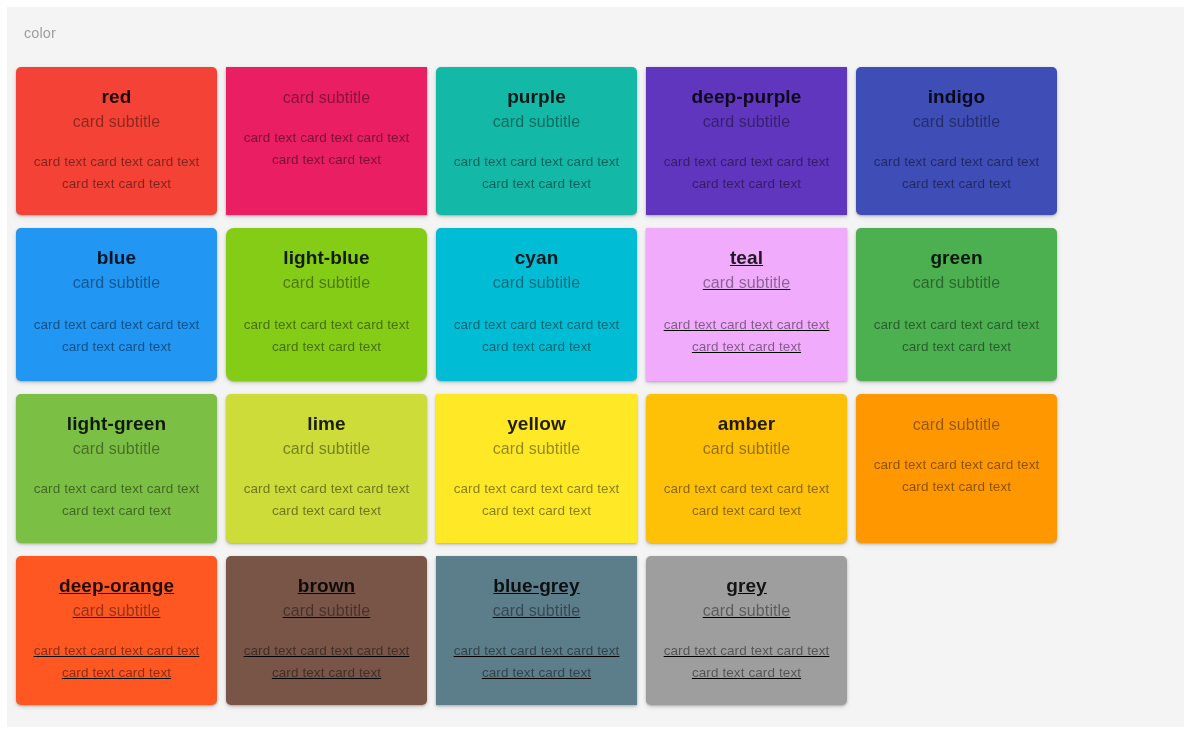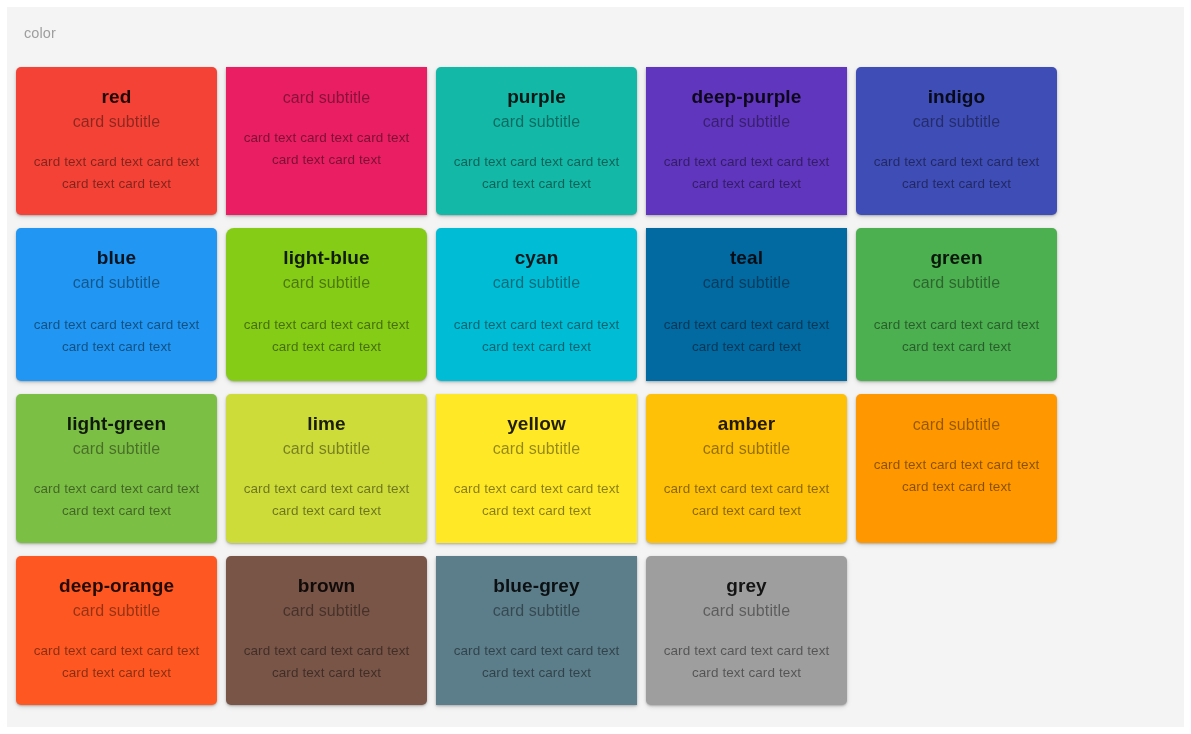--- a/index.html
+++ b/index.html
@@ -95,21 +95,21 @@
     font-size: 13.5px;
     line-height: 22px;
     color: rgba(0,0,0,0.47);
     margin: 20px 0 0 0;
     letter-spacing: 0.1px;
   }
 
   .row-1 .card { height: 148px; }
   .row-2 .card { height: 153px; }
   .row-3 .card { height: 149px; }
-  .row-4 .card { height: 149px; }
+  .row-4 .card { height: 149px; text-decoration: underline; }
 
   .row-2 .card-text { margin-top: 22px; }
 </style>
 </head>
 <body>
 
 <div id="app-frame">
 
   <div id="page-header">
     <div id="header-label">color</div>
@@ -151,21 +151,21 @@
         <div class="card sharp" style="background: #84cc16; border-radius: 8px;">
           <div class="card-title">light-blue</div>
           <div class="card-subtitle">card subtitle</div>
           <div class="card-text">card text card text card text card text card text</div>
         </div>
         <div class="card" style="background: rgb(0, 188, 212);">
           <div class="card-title">cyan</div>
           <div class="card-subtitle">card subtitle</div>
           <div class="card-text">card text card text card text card text card text</div>
         </div>
-        <div class="card sharp" style="background: #0369a1;">
+        <div class="card sharp" style="background: #f0abfc; text-decoration: underline;">
           <div class="card-title">teal</div>
           <div class="card-subtitle">card subtitle</div>
           <div class="card-text">card text card text card text card text card text</div>
         </div>
         <div class="card" style="background: rgb(76, 175, 80);">
           <div class="card-title">green</div>
           <div class="card-subtitle">card subtitle</div>
           <div class="card-text">card text card text card text card text card text</div>
         </div>
       </div>

